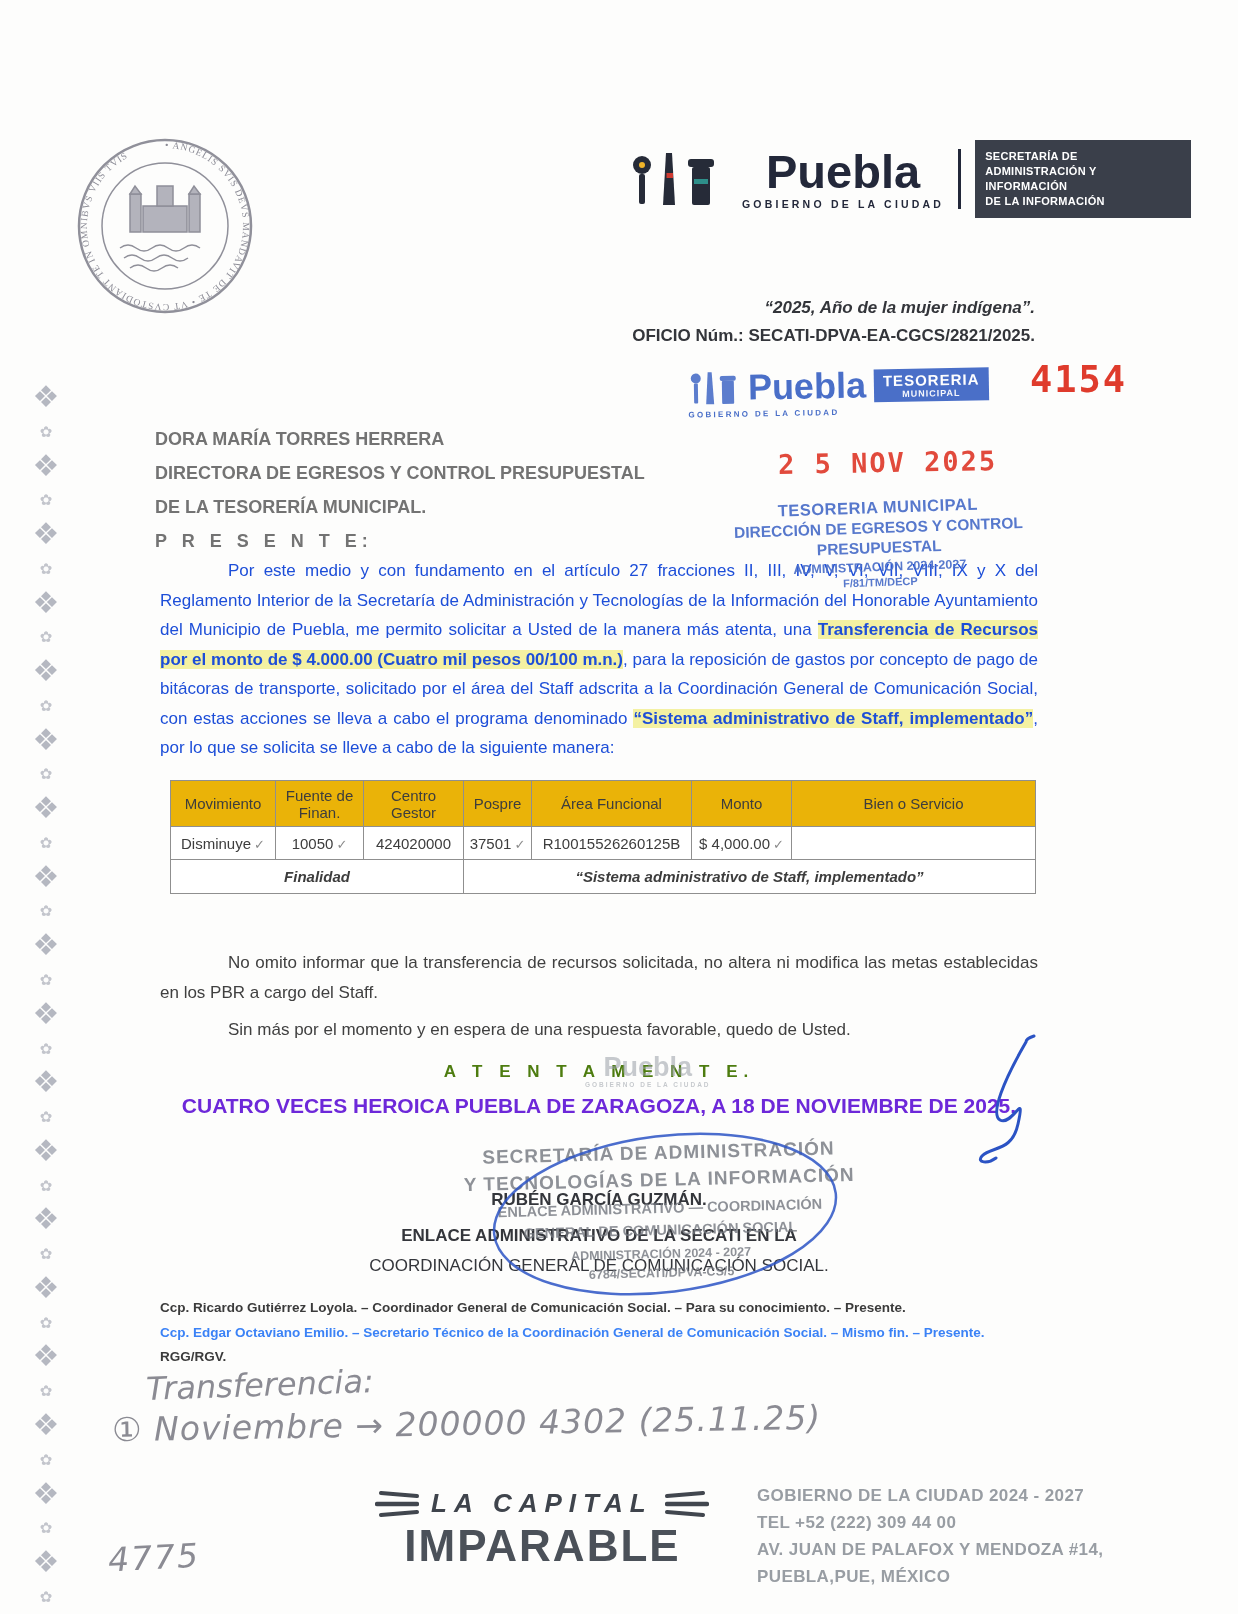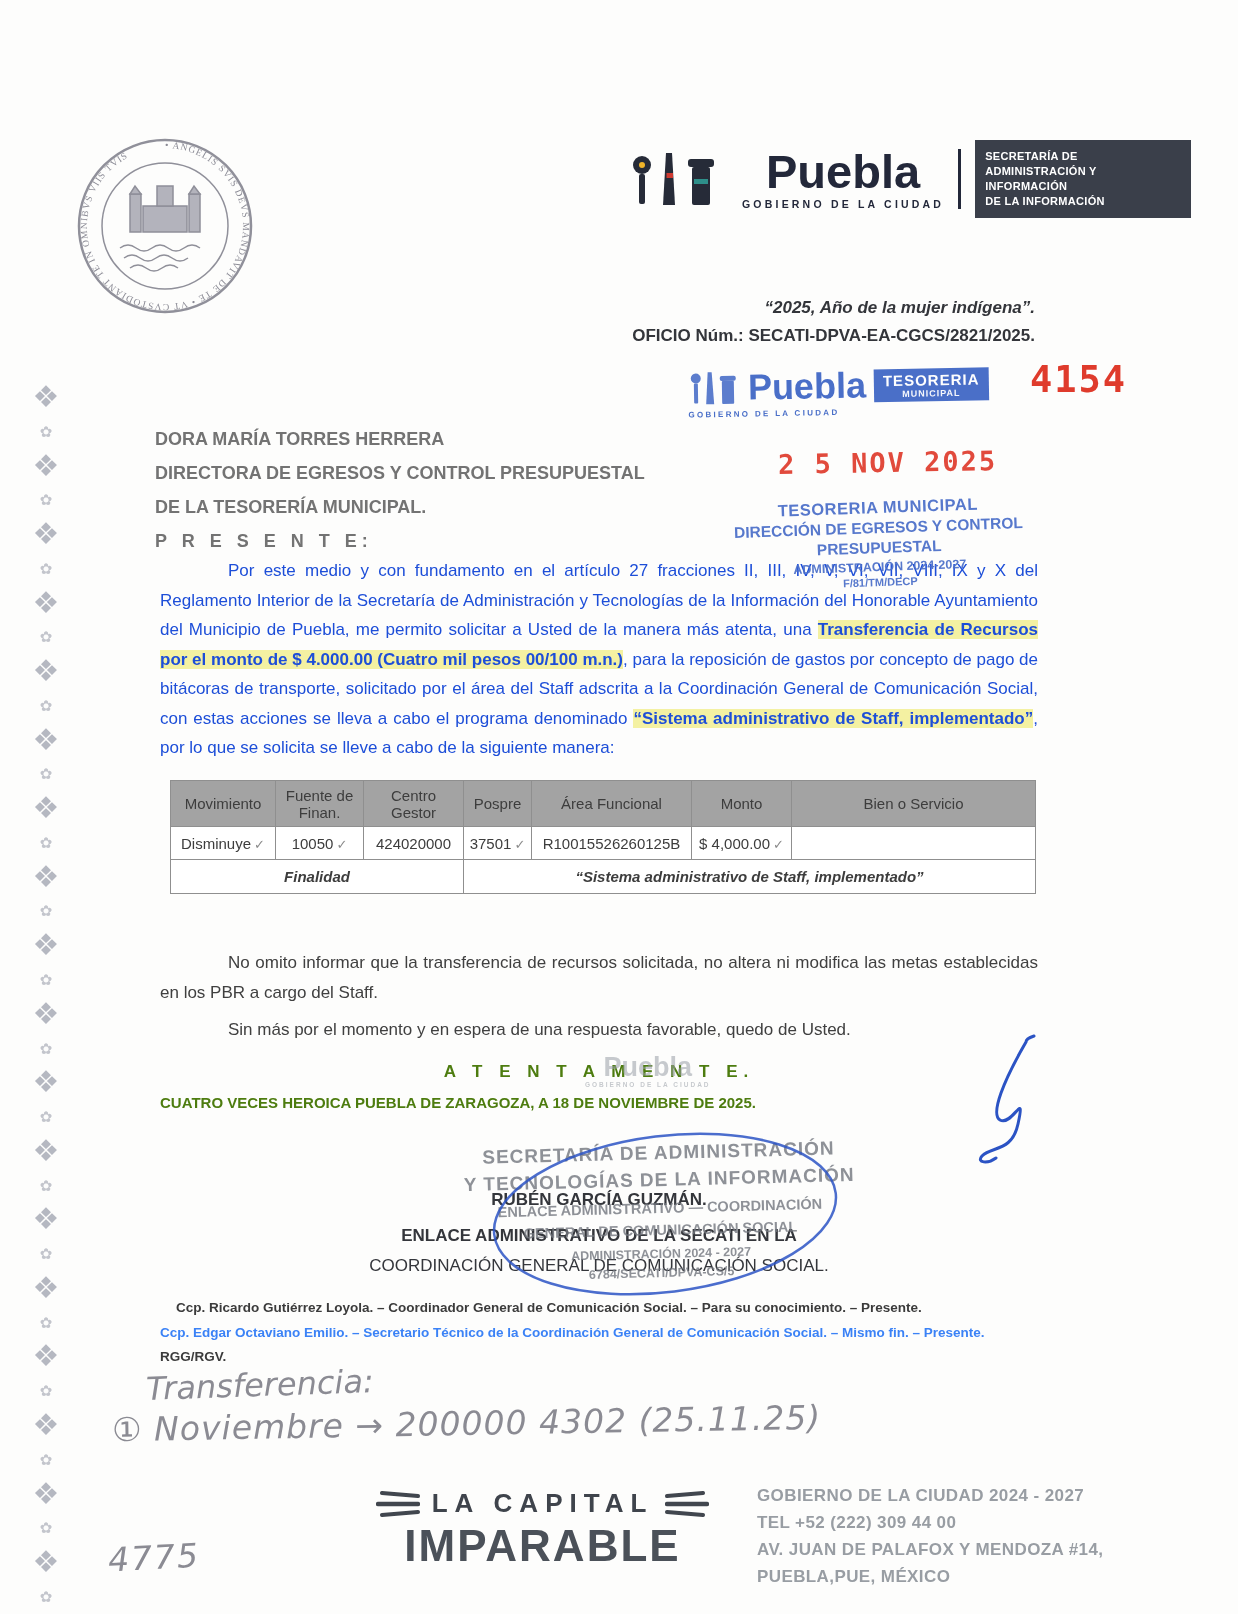--- a/index.html
+++ b/index.html
@@ -62,64 +62,64 @@
     text-align:justify; text-indent:68px; color:#1d4ed8; }
   .hl { background:#f4f1a2; font-weight:700; }
   .body-p2 { left:160px; top:948px; width:878px; font-size:17px; line-height:29.5px;
     text-align:justify; text-indent:68px; color:#404040; }
   .body-p3 { left:160px; top:1020px; width:878px; font-size:17px; text-indent:68px; color:#404040; }
 
   
   .transfer-table { left:170px; top:780px; border-collapse:collapse; background:#fff;
     font-size:15px; color:#3d3d3d; }
   .transfer-table th, .transfer-table td { border:1.6px solid #8f8f8f; padding:4px 5px; text-align:center; }
-  .transfer-table th { background:#a3a3a3; font-weight:400; height:46px; font-size:15px; }
+  .transfer-table th { background:#eab308; font-weight:400; height:46px; font-size:15px; }
   .transfer-table td { height:33px; }
   .transfer-table .tfoot td { font-style:italic; font-weight:700; height:34px; }
   .check { color:#8a8a8a; font-size:13px; margin-left:3px; font-weight:400; }
 
   
   .atentamente { left:160px; top:1062px; width:878px; text-align:center;
     font-size:17px; font-weight:700; letter-spacing:6px; color:#4d7c0f; }
   .faint-logo { left:585px; top:1054px; text-align:center; color:#9aa0a8; opacity:.55; z-index:2; }
   .faint-logo .fl1 { font-size:27px; font-weight:800; line-height:1; }
   .faint-logo .fl2 { font-size:6.5px; font-weight:700; letter-spacing:2px; }
-  .place-date { left:160px; top:1094px; width:878px; 
-    font-size:15px; font-weight:700; color:#4d7c0f; }
+  .place-date { left:160px; top:1094px; width:878px; text-align:center;
+    font-size:21px; font-weight:700; color:#6d28d9; }
 
   .gray-stamp { left:410px; top:1142px; width:500px; text-align:center;
     color:#73777f; transform:rotate(-1.5deg); opacity:.8; z-index:6; }
   .gs-l1 { font-size:19px; font-weight:800; letter-spacing:1px; }
   .gs-l2 { font-size:19px; font-weight:800; letter-spacing:1px; margin-top:5px; }
   .gs-l3 { font-size:14.5px; font-weight:700; margin-top:9px; }
   .gs-l4 { font-size:14.5px; font-weight:700; margin-top:6px; }
   .gs-l5 { font-size:12.5px; font-weight:700; margin-top:9px; }
   .gs-l6 { font-size:12.5px; font-weight:700; margin-top:5px; }
 
   .signer-name  { left:160px; top:1190px; width:878px; text-align:center; font-size:17px; font-weight:700; color:#34363b; z-index:5; }
   .signer-role1 { left:160px; top:1226px; width:878px; text-align:center; font-size:17px; font-weight:700; color:#34363b; z-index:5; }
   .signer-role2 { left:160px; top:1256px; width:878px; text-align:center; font-size:17px; font-weight:400; color:#34363b; z-index:5; }
 
   .sig-svg { left:930px; top:1028px; z-index:7; }
   .pen-ellipse { left:478px; top:1118px; z-index:8; }
 
   
-  .ccp1 { left:176px; top:1300px; font-size:13.5px; font-weight:700; color:#3b3b3b; }
+  .ccp1 { left:160px; top:1300px; font-size:13.5px; font-weight:700; color:#3b3b3b; }
   .ccp2 { left:160px; top:1325px; font-size:13.5px; font-weight:700; color:#3b82f6; }
   .initials { left:160px; top:1349px; font-size:13.5px; font-weight:700; color:#3b3b3b; }
 
   
   .hand { color:#8b8b93; font-style:italic; font-family:"DejaVu Sans", cursive; }
   .hand1 { left:146px; top:1366px; font-size:32px; transform:rotate(-2deg); }
   .hand2 { left:112px; top:1404px; font-size:33px; transform:rotate(-1deg); letter-spacing:1px; }
   .hand3 { left:108px; top:1538px; font-size:33px; transform:rotate(-3deg); letter-spacing:2px; }
 
   
   .capital { left:375px; top:1488px; width:335px; text-align:center; }
-  .capital-row { display:flex; align-items:center; justify-content:center; gap:12px; }
+  .capital-row { display:flex; align-items:center; justify-content:flex-start; gap:12px;font-style:italic; }
   .capital-l1 { font-size:26px; font-weight:800; letter-spacing:7px; color:#3f444c; }
   .capital-l2 { font-size:44px; font-weight:800; letter-spacing:2px; color:#4b5159; margin-top:2px; }
   .footer-right { left:757px; top:1482px; font-size:17px; font-weight:600;
     color:#989da3; line-height:27px; letter-spacing:.4px; }
 </style>
 </head>
 <body>
 
 <div class="page">
 

